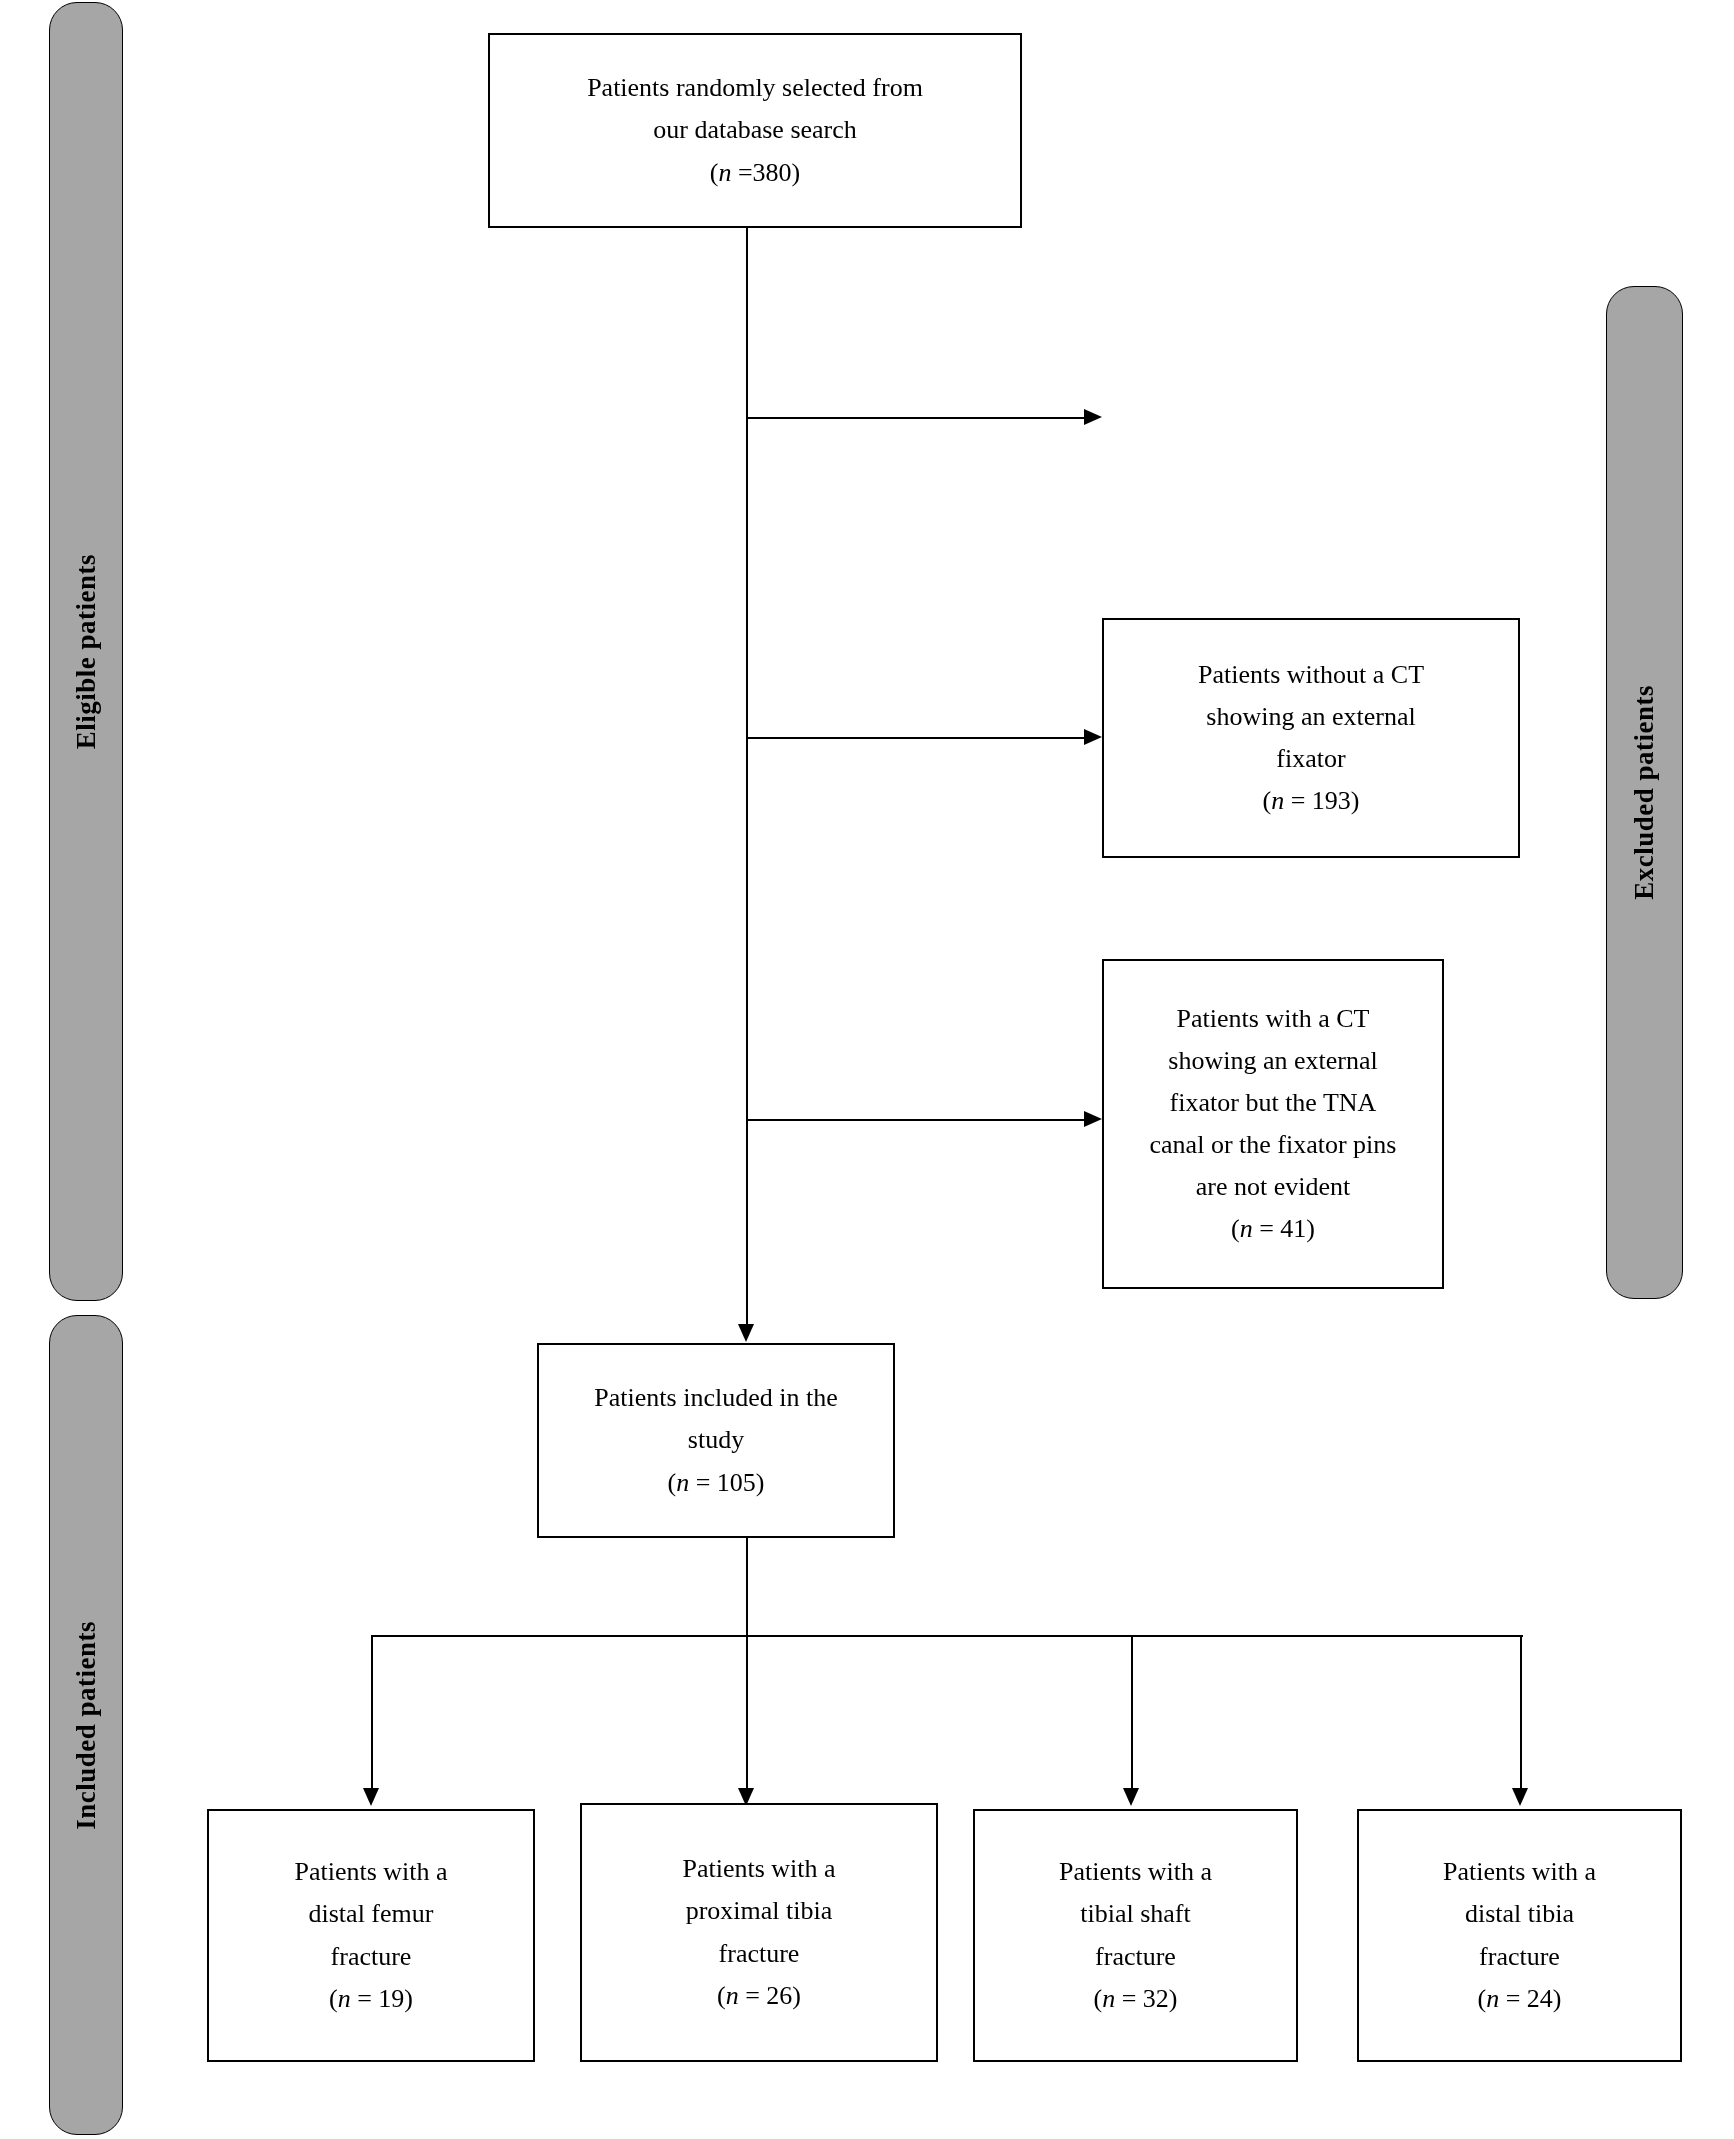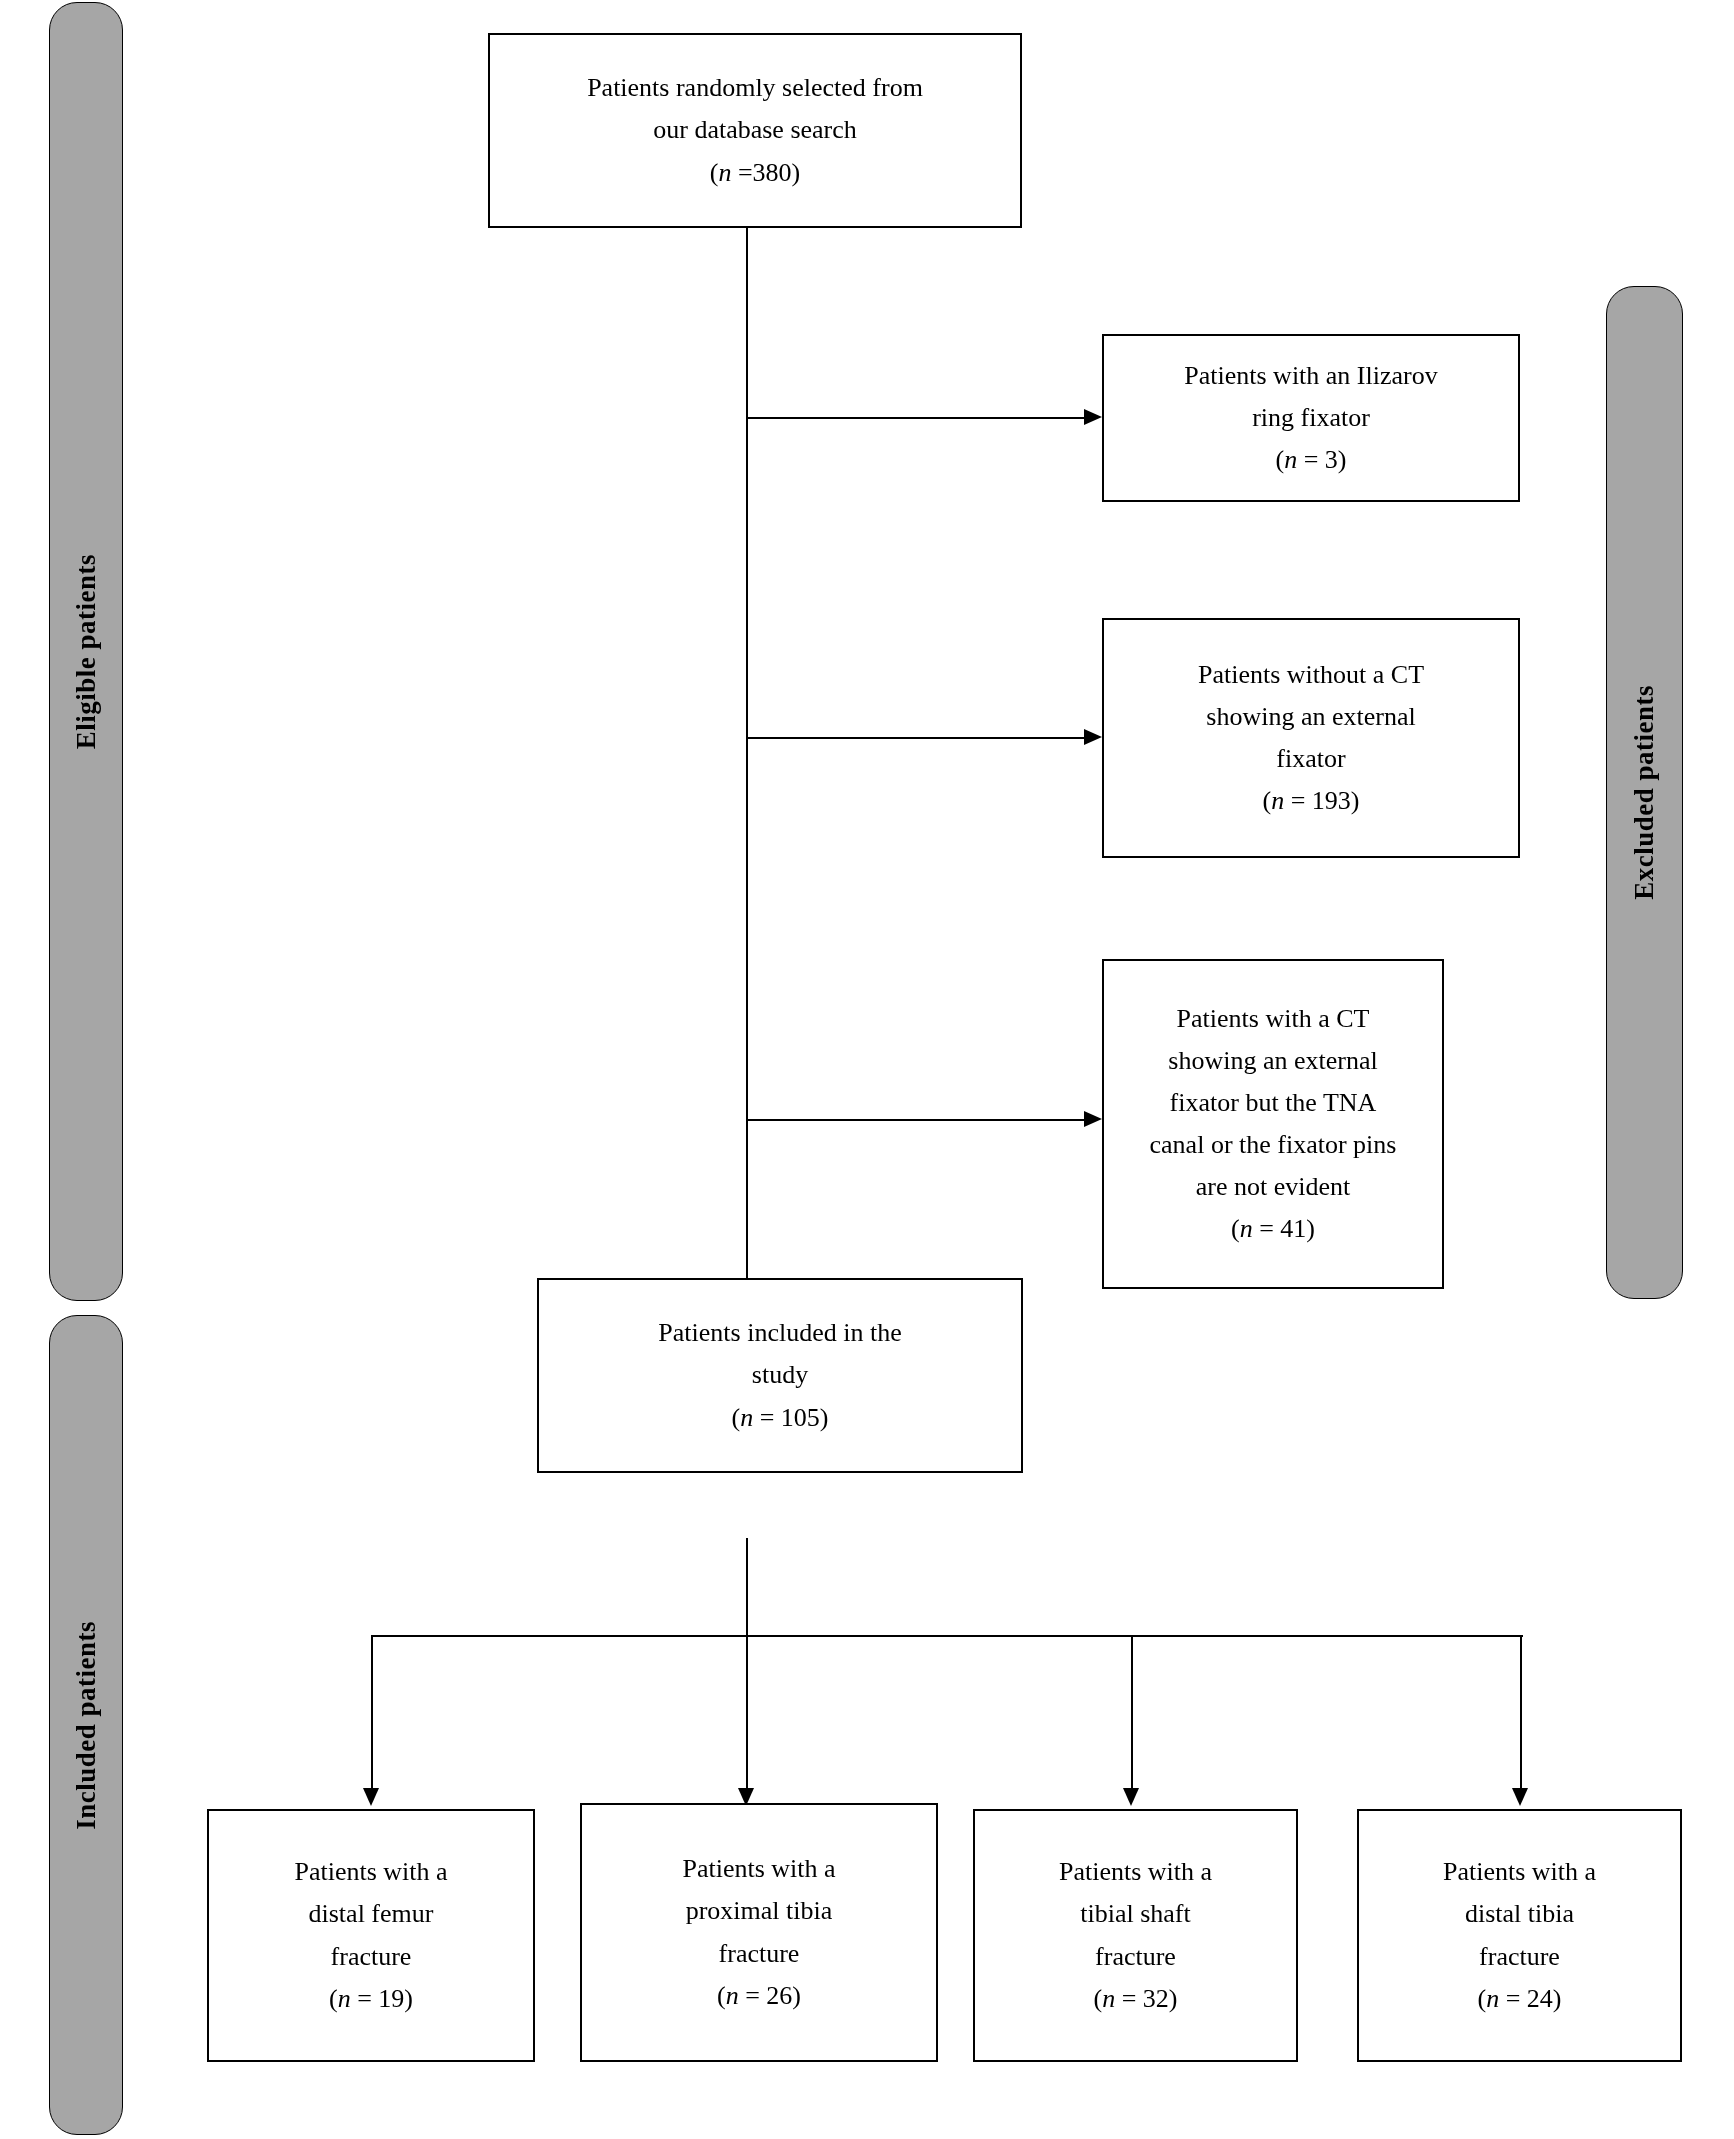--- a/index.html
+++ b/index.html
@@ -121,43 +121,38 @@
 
   <div class="vline" style="left:1520px; top:1635px; height:153px;"></div>
   <div class="arrow-down" style="left:1512px; top:1788px;"></div>
 
   <div class="node" style="left:488px; top:33px; width:534px; height:195px;align-items:center;">
     <span class="ln">Patients randomly selected from</span>
     <span class="ln">our database search</span>
     <span class="ln"><span>(</span><em>n</em><span> =380)</span></span>
   </div>
 
-  <div class="node" style="left:1102px; top:334px; width:418px; height:168px;">
-    <span class="ln">Patients with an Ilizarov</span>
-    <span class="ln">ring fixator</span>
-    <span class="ln">(<em>n</em><span> = 3)</span></span>
-  </div>
 
   <div class="node" style="left:1102px; top:618px; width:418px; height:240px;">
     <span class="ln">Patients without a CT</span>
     <span class="ln">showing an external</span>
     <span class="ln">fixator</span>
     <span class="ln">(<em>n</em><span> = 193)</span></span>
   </div>
 
   <div class="node" style="left:1102px; top:959px; width:342px; height:330px;">
     <span class="ln">Patients with a CT</span>
     <span class="ln">showing an external</span>
     <span class="ln">fixator but the TNA</span>
     <span class="ln">canal or the fixator pins</span>
     <span class="ln">are not evident</span>
     <span class="ln">(<em>n</em><span> = 41)</span></span>
   </div>
 
-  <div class="node" style="left:537px; top:1278px; width:486px; height:195px;">
+  <div class="node" style="left:537px; top:1343px; width:358px; height:195px;">
     <span class="ln">Patients included in the</span>
     <span class="ln">study</span>
     <span class="ln">(<em>n</em><span> = 105)</span></span>
   </div>
 
   <div class="node" style="left:207px; top:1809px; width:328px; height:253px;">
     <span class="ln">Patients with a</span>
     <span class="ln">distal femur</span>
     <span class="ln">fracture</span>
     <span class="ln">(<em>n</em><span> = 19)</span></span>

